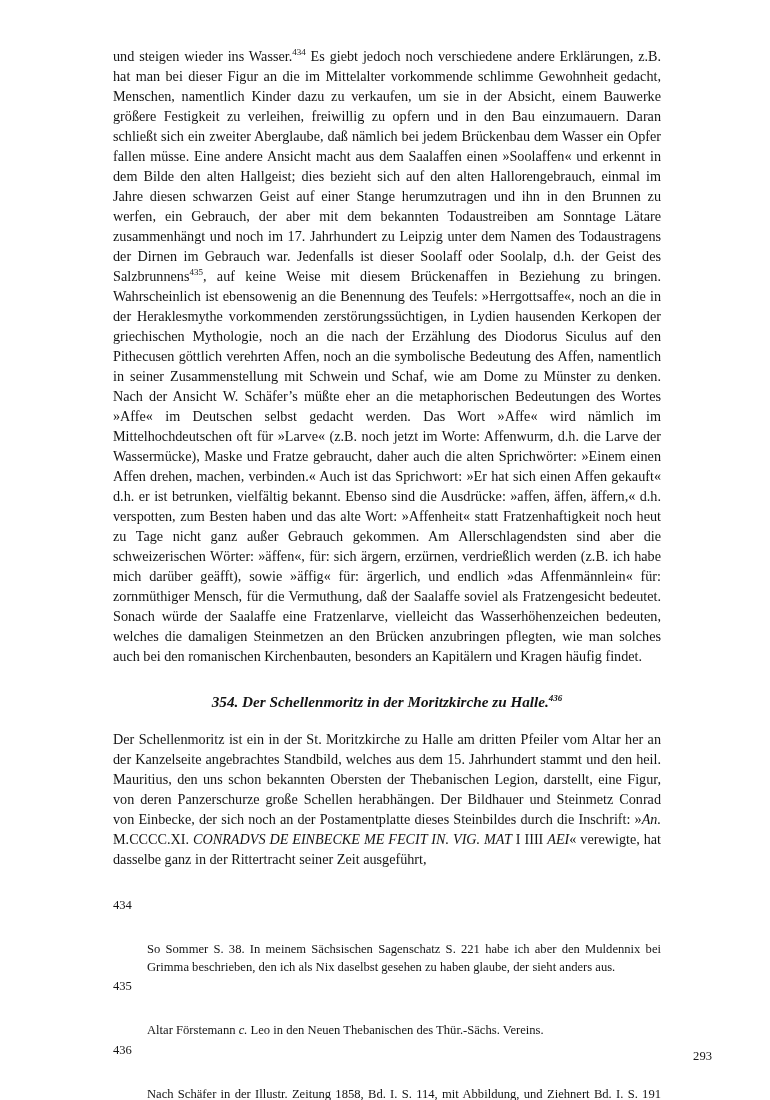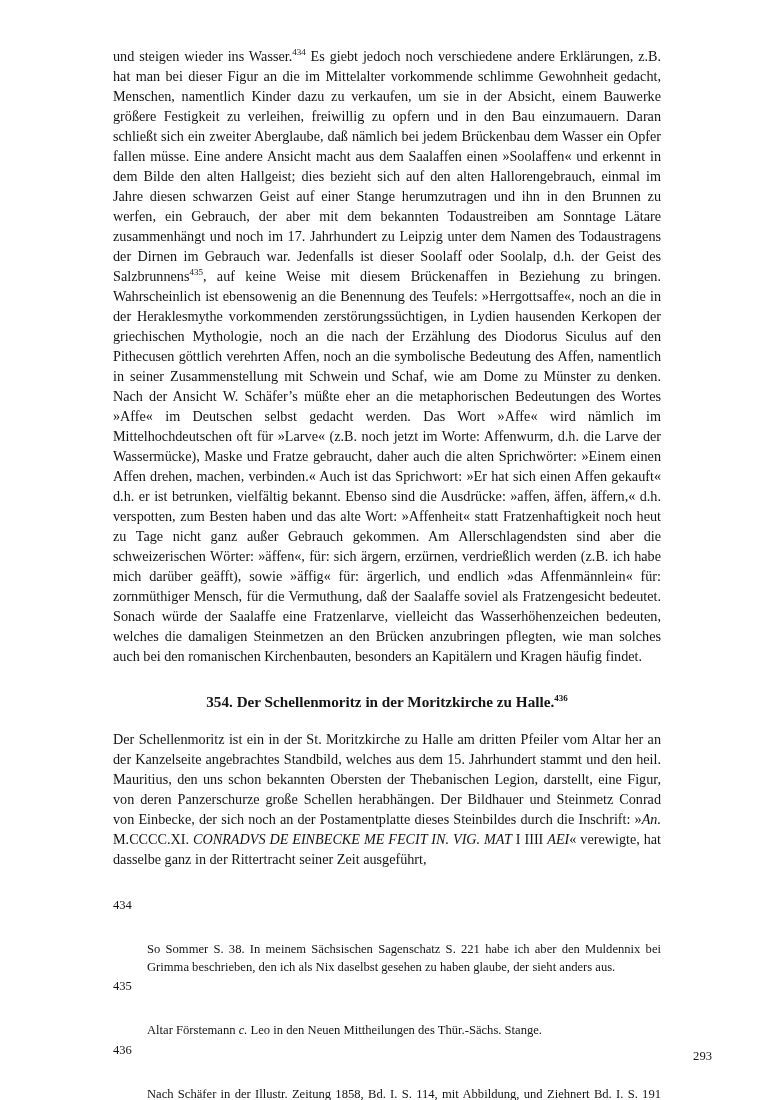--- a/index.html
+++ b/index.html
@@ -33,20 +33,21 @@
     line-height: 0;
     vertical-align: super;
     letter-spacing: 0;
   }
   .section-heading {
     font-size: 15.2px;
     font-weight: bold;
     text-align: center;
     margin: 26px 0 18px 0;
     line-height: 19px;
+    font-style: italic;
   }
   .footnotes {
     margin-top: 27px;
     font-size: 12.6px;
     line-height: 18.2px;
   }
   .footnote {
     display: flex;
     margin: 0 0 1px 0;
   }
@@ -79,21 +80,21 @@
 
     <p class="body-para"><span>Der Schellenmoritz ist ein in der St. Moritzkirche zu Halle am dritten Pfeiler vom Altar her an der Kanzelseite angebrachtes Standbild, welches aus dem 15. Jahrhundert stammt und den heil. Mauritius, den uns schon bekannten Obersten der Thebanischen Legion, darstellt, eine Figur, von deren Panzerschurze große Schellen herabhängen. Der Bildhauer und Steinmetz Conrad von Einbecke, der sich noch an der Postamentplatte dieses Steinbildes durch die Inschrift: »</span><i>An.</i><span> M.CCCC.XI. </span><i>CONRADVS DE EINBECKE ME FECIT IN. VIG. MAT</i><span> I IIII </span><i>AEI</i><span>« verewigte, hat dasselbe ganz in der Rittertracht seiner Zeit ausgeführt,</span></p>
 
     <div class="footnotes">
       <div class="footnote">
         <span class="fn-num">434</span>
         <span class="fn-text"><span>So Sommer S. 38. In meinem Sächsischen Sagenschatz S. 221 habe ich aber den Muldennix bei Grimma beschrieben, den ich als Nix daselbst gesehen zu haben glaube, der sieht anders aus.</span></span>
       </div>
       <div class="footnote">
         <span class="fn-num">435</span>
-        <span class="fn-text"><span>Altar Förstemann </span><i>c.</i><span> Leo in den Neuen Mittheilungen des Thür.-Sächs. Stange.</span></span>
+        <span class="fn-text"><span>Altar Förstemann </span><i>c.</i><span> Leo in den Neuen Thebanischen des Thür.-Sächs. Vereins.</span></span>
       </div>
       <div class="footnote">
         <span class="fn-num">436</span>
         <span class="fn-text"><span>Nach Schäfer in der Illustr. Zeitung 1858, Bd. I. S. 114, mit Abbildung, und Ziehnert Bd. I. S. 191 etc.</span></span>
       </div>
     </div>
 
   </div>
 
   <div class="page-number">293</div>

